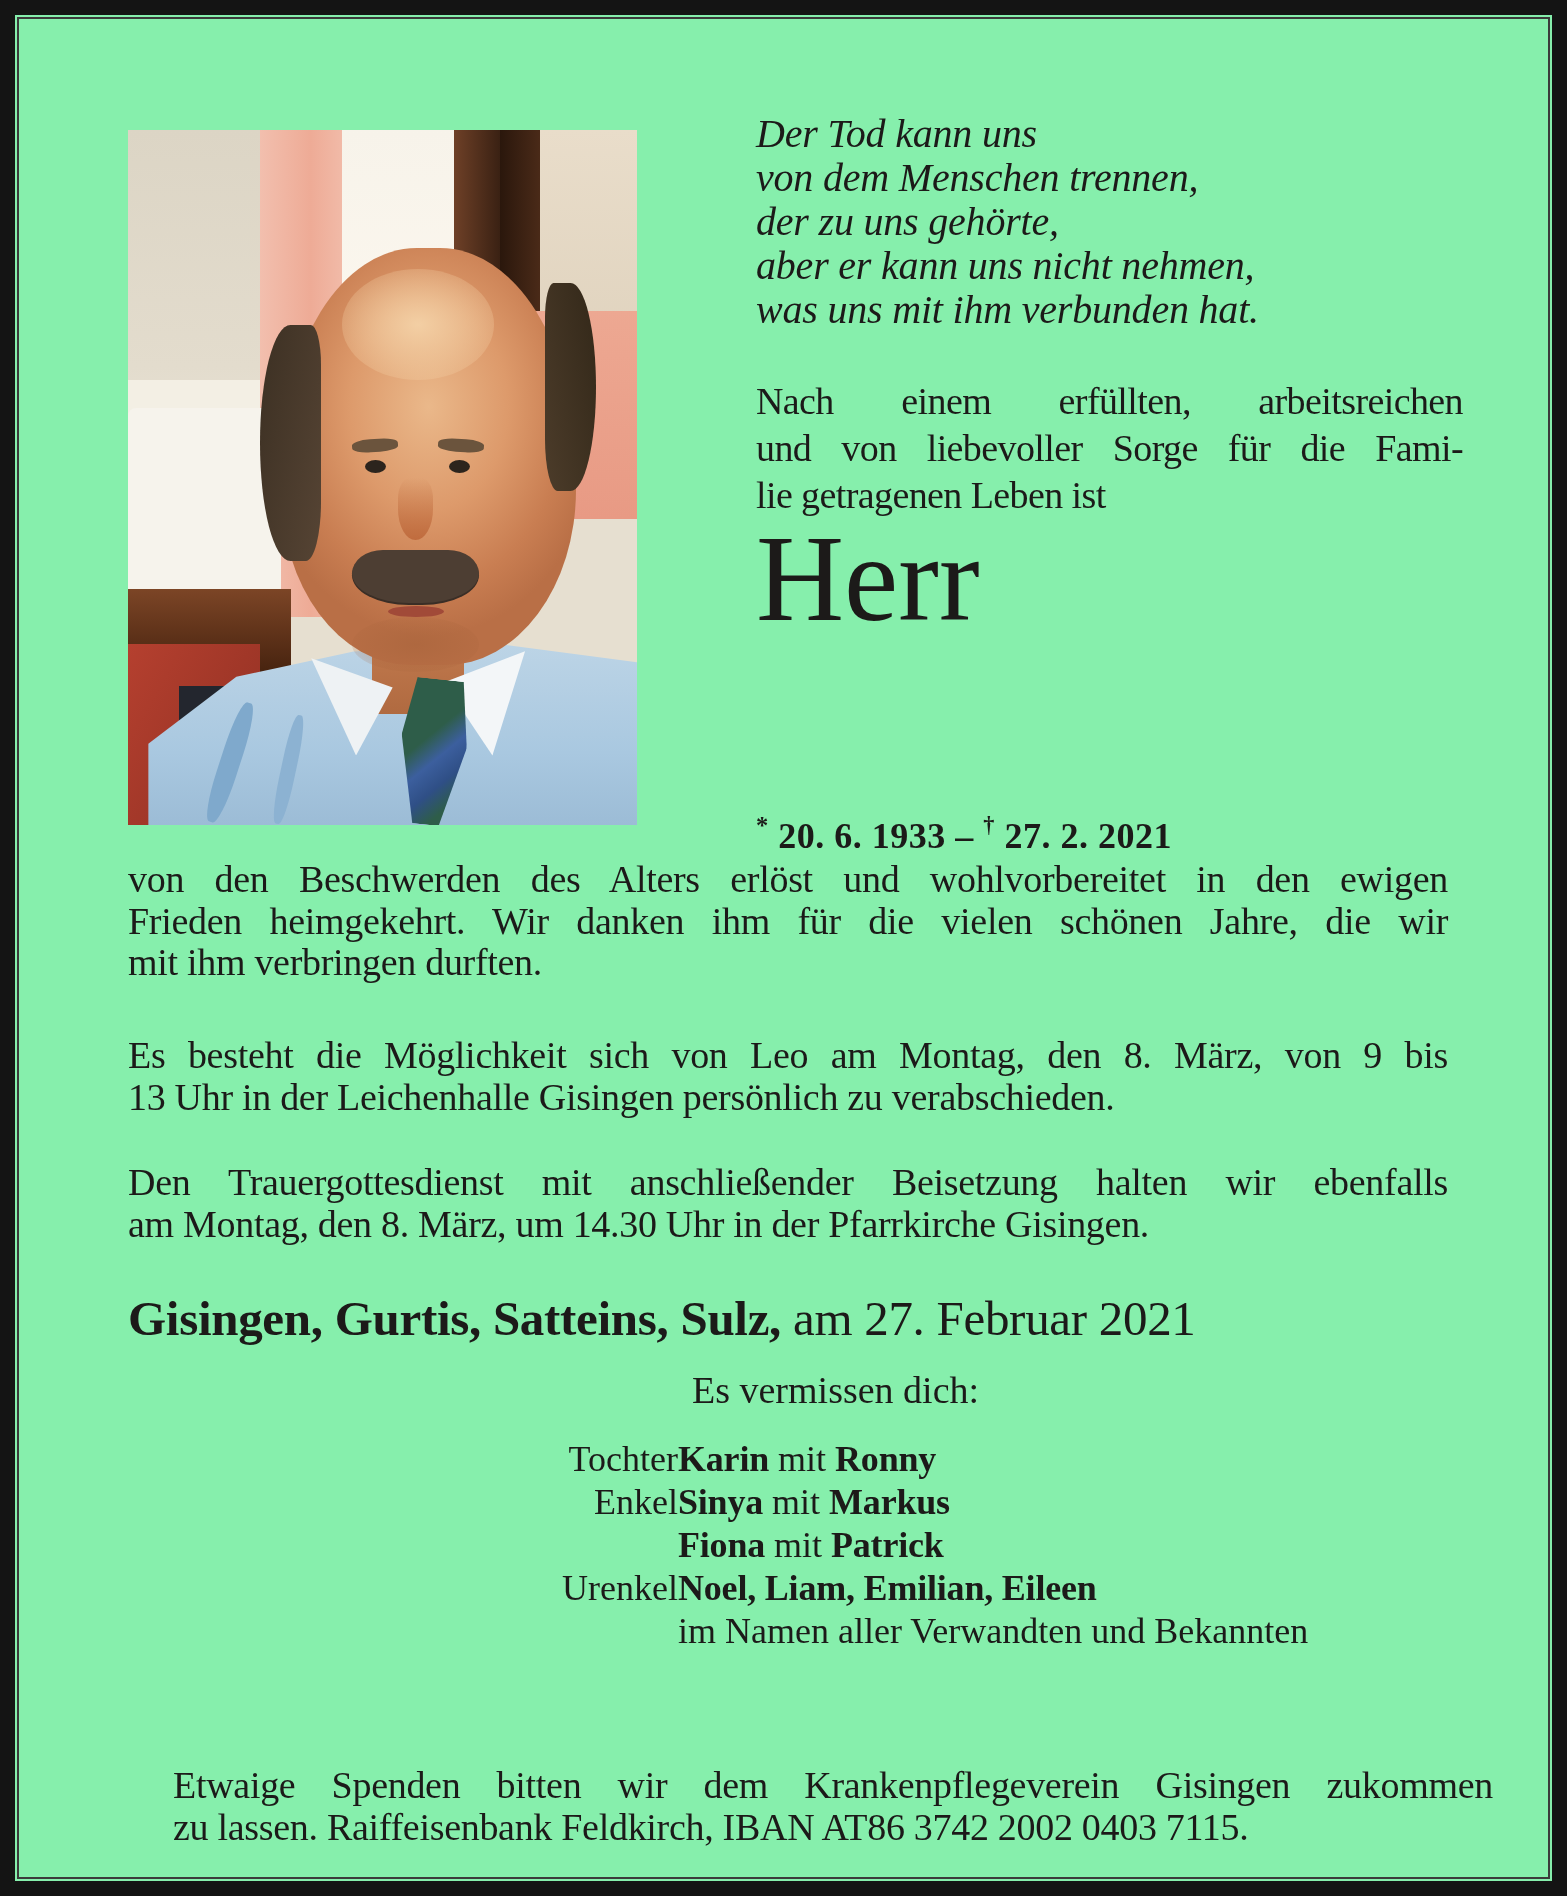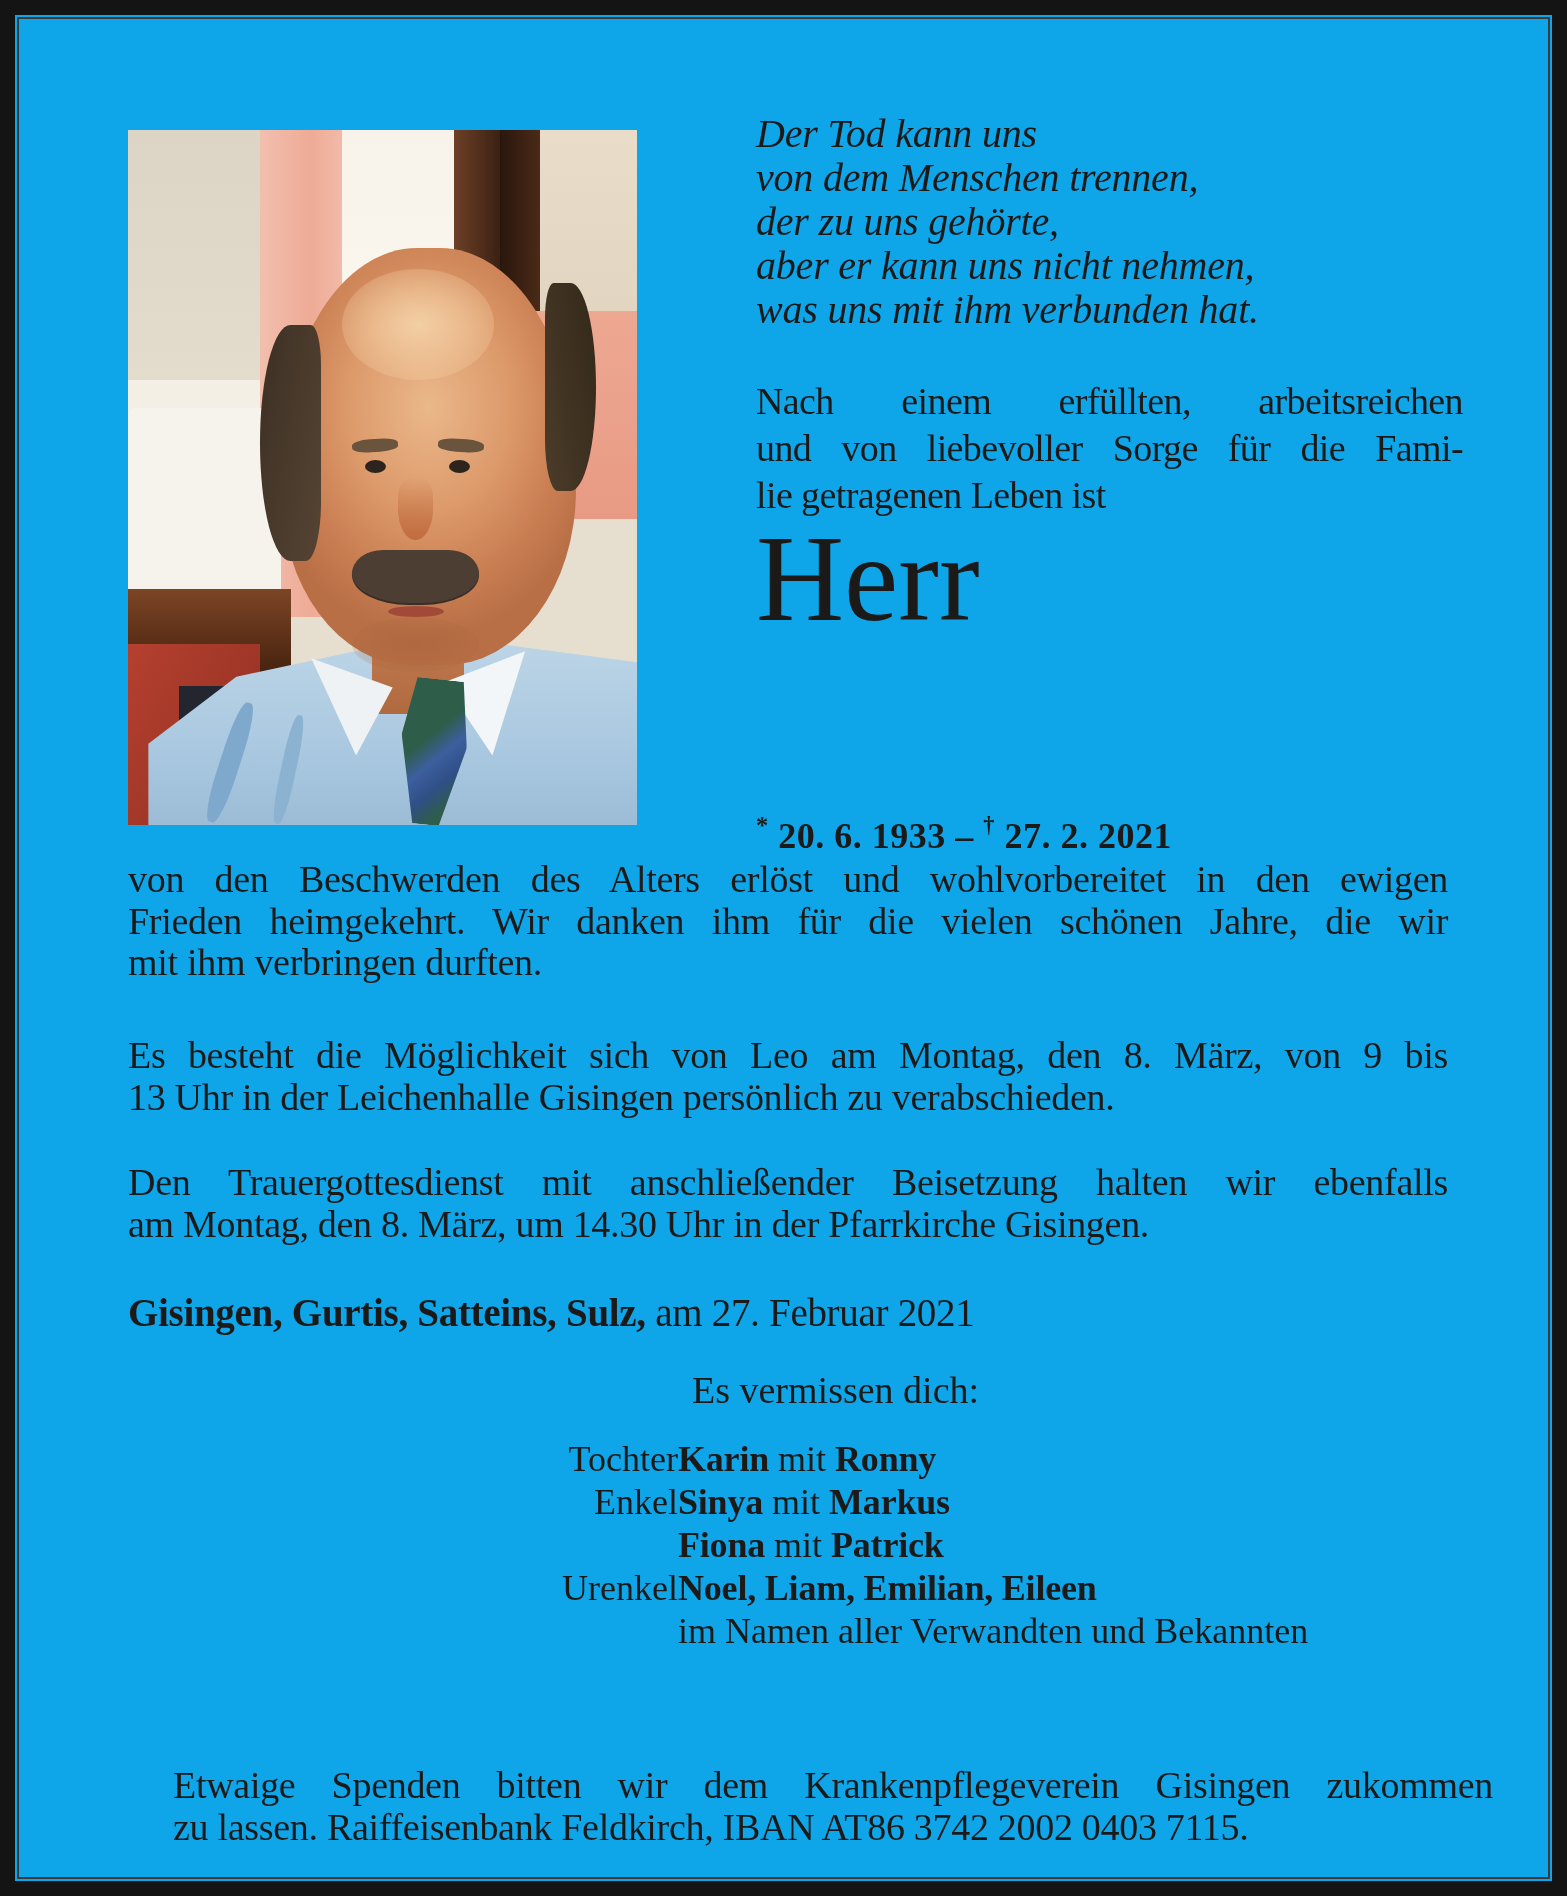--- a/index.html
+++ b/index.html
@@ -1,20 +1,20 @@
 <!DOCTYPE html>
 <html><head>
 <meta charset="utf-8">
 <style>
   html,body { margin:0; padding:0; background:#ffffff; }
   .page {
     position:relative;
     width:1567px; height:1896px;
     box-sizing:border-box;
-    background:#0ea5e9;
+    background:#86efac;
     border:15px solid #141414;
     font-family:"Liberation Serif","DejaVu Serif",serif;
     color:#1c1a19;
     overflow:hidden;
   }
   .page::after{ content:""; position:absolute; inset:2px; border:2px solid #3b3b3b; pointer-events:none; }
 
   
   .photo { position:absolute; left:113px; top:115px; width:509px; height:695px; overflow:hidden; background:#e6dfd0; }
   .ph { position:absolute; }
@@ -66,21 +66,21 @@
   .deceased-name { top:498px; font-size:122px; line-height:132px; letter-spacing:0; white-space:nowrap; }
   .dates { top:797px; font-size:36px; font-weight:bold; letter-spacing:0.5px; }
   .dates .sym { font-size:0.68em; vertical-align:14px; }
   .dates .dagger { font-size:0.62em; vertical-align:16px; }
 
   .leftcol { left:113px; width:1320px; }
   .bodytext { font-size:38px; line-height:41.5px; letter-spacing:-0.3px; }
   .p1 { top:844px; }
   .p2 { top:1020px; }
   .p3 { top:1147px; }
-  .cityline { top:1275px; font-size:39px; letter-spacing:-0.3px; }
+  .cityline { top:1275px; font-size:49px; letter-spacing:-0.3px; }
   .cityline .places { font-weight:bold; }
   .mourn { left:677px; top:1353px; font-size:38px; }
   .family { left:113px; top:1423px; width:1320px; font-size:36px; line-height:43px; }
   .family .row { display:grid; grid-template-columns:550px 1fr; }
   .family .lbl { text-align:right; }
   .family b { letter-spacing:-0.2px;text-align:right; }
   .donation { top:1750px;margin-left:45px; }
 </style>
 </head>
 <body>

